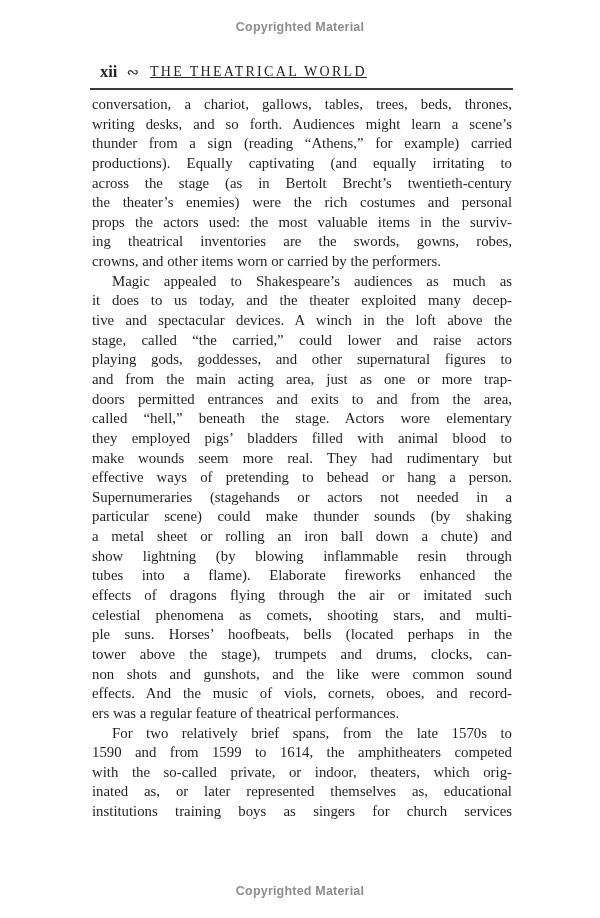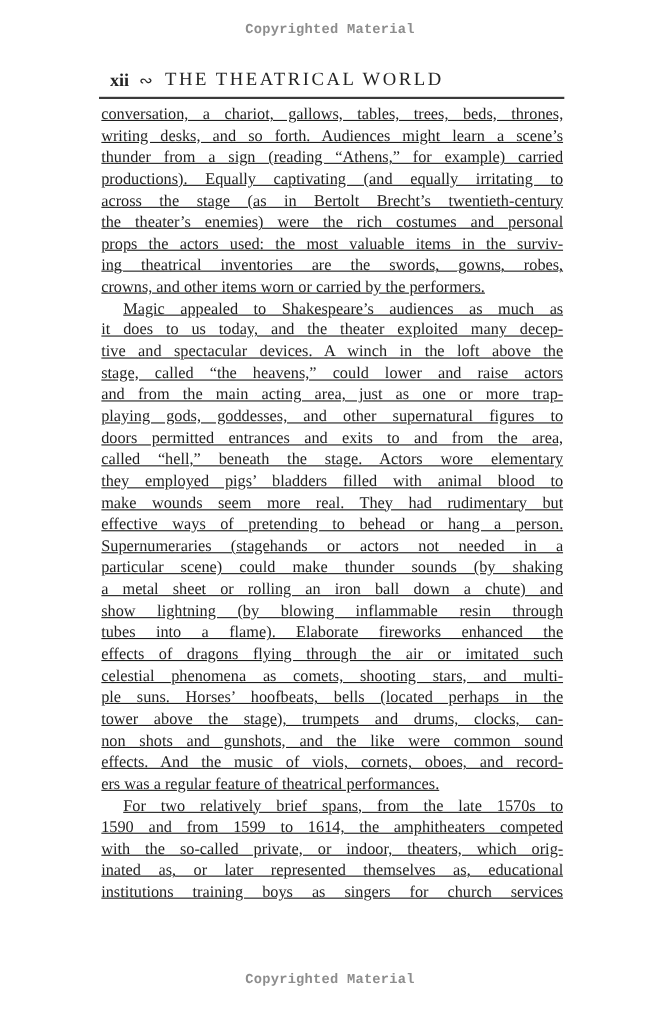--- a/index.html
+++ b/index.html
@@ -9,21 +9,21 @@
     height: 918px;
     background: #ffffff;
     overflow: hidden;
     font-family: "Liberation Serif", serif;
   }
   .copyright {
     position: absolute;
     left: 0;
     width: 600px;
     text-align: center;
-    font-family: Liberation Mono, monospace;
+    font-family: Liberation Sans, sans-serif;
     font-size: 12.5px;
     font-weight: 700;
     color: #8d8d8d;
     letter-spacing: 0.2px;
   }
   .copyright.top { top: 20px; }
   .copyright.bottom { top: 884px; }
 
   .running-header {
     position: absolute;
@@ -42,42 +42,42 @@
   }
   .ornament {
     display: inline-block;
     font-size: 15px;
     margin: 0 11px 0 9px;
     color: #2a2a2a;
     vertical-align: baseline;
   }
   .header-title {
     display: inline-block;
-    font-size: 17px;
+    font-size: 14px;
     letter-spacing: 2.3px;
     vertical-align: 1px;
+    text-decoration: underline;
   }
   .header-rule {
     position: absolute;
     left: 90px;
     top: 88px;
     width: 423px;
     height: 1.5px;
     background: #3a3a3a;
   }
 
   .body-text {
     position: absolute;
     left: 92px;
     top: 95px;
     width: 420px;
     font-size: 14.8px;
     line-height: 19.65px;
     color: #1f1f1f;
-    text-decoration: underline;
   }
   .text-line {
     overflow: hidden;
     text-align: justify;
     text-align-last: justify;
     height: 19.65px;
   }
   .text-line.last {
     text-align-last: left;
   }
@@ -107,23 +107,23 @@
         <div class="text-line">across the stage (as in Bertolt Brecht’s twentieth-century</div>
         <div class="text-line">the theater’s enemies) were the rich costumes and personal</div>
         <div class="text-line">props the actors used: the most valuable items in the surviv-</div>
         <div class="text-line">ing theatrical inventories are the swords, gowns, robes,</div>
         <div class="text-line last">crowns, and other items worn or carried by the performers.</div>
       </div>
       <div>
         <div class="text-line indent">Magic appealed to Shakespeare’s audiences as much as</div>
         <div class="text-line">it does to us today, and the theater exploited many decep-</div>
         <div class="text-line">tive and spectacular devices. A winch in the loft above the</div>
-        <div class="text-line">stage, called “the heavens,” could lower and raise actors</div>
+        <div class="text-line">stage, called “the carried,” could lower and raise actors</div>
+        <div class="text-line">playing gods, goddesses, and other supernatural figures to</div>
         <div class="text-line">and from the main acting area, just as one or more trap-</div>
-        <div class="text-line">playing gods, goddesses, and other supernatural figures to</div>
         <div class="text-line">doors permitted entrances and exits to and from the area,</div>
         <div class="text-line">called “hell,” beneath the stage. Actors wore elementary</div>
         <div class="text-line">they employed pigs’ bladders filled with animal blood to</div>
         <div class="text-line">make wounds seem more real. They had rudimentary but</div>
         <div class="text-line">effective ways of pretending to behead or hang a person.</div>
         <div class="text-line">Supernumeraries (stagehands or actors not needed in a</div>
         <div class="text-line">particular scene) could make thunder sounds (by shaking</div>
         <div class="text-line">a metal sheet or rolling an iron ball down a chute) and</div>
         <div class="text-line">show lightning (by blowing inflammable resin through</div>
         <div class="text-line">tubes into a flame). Elaborate fireworks enhanced the</div>

